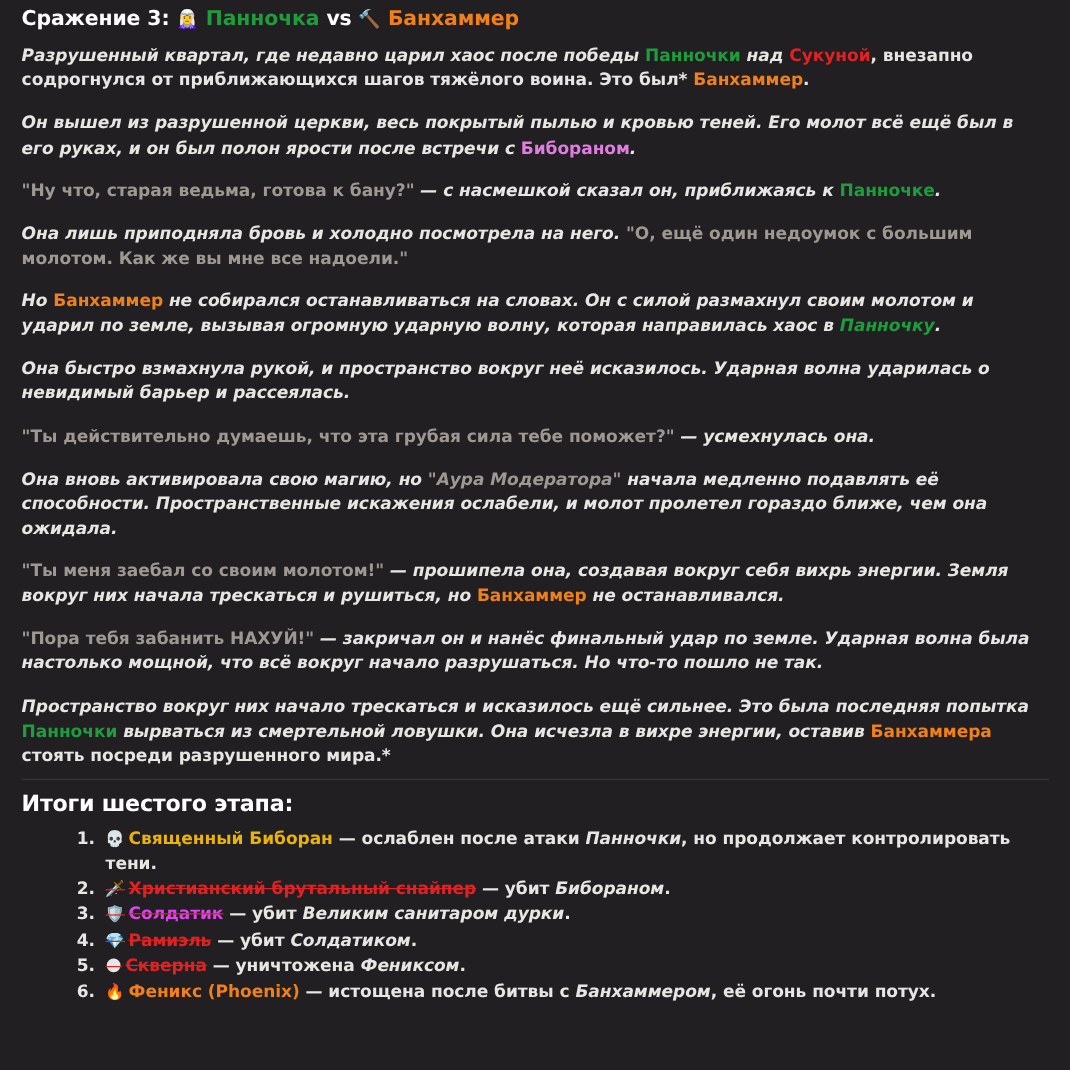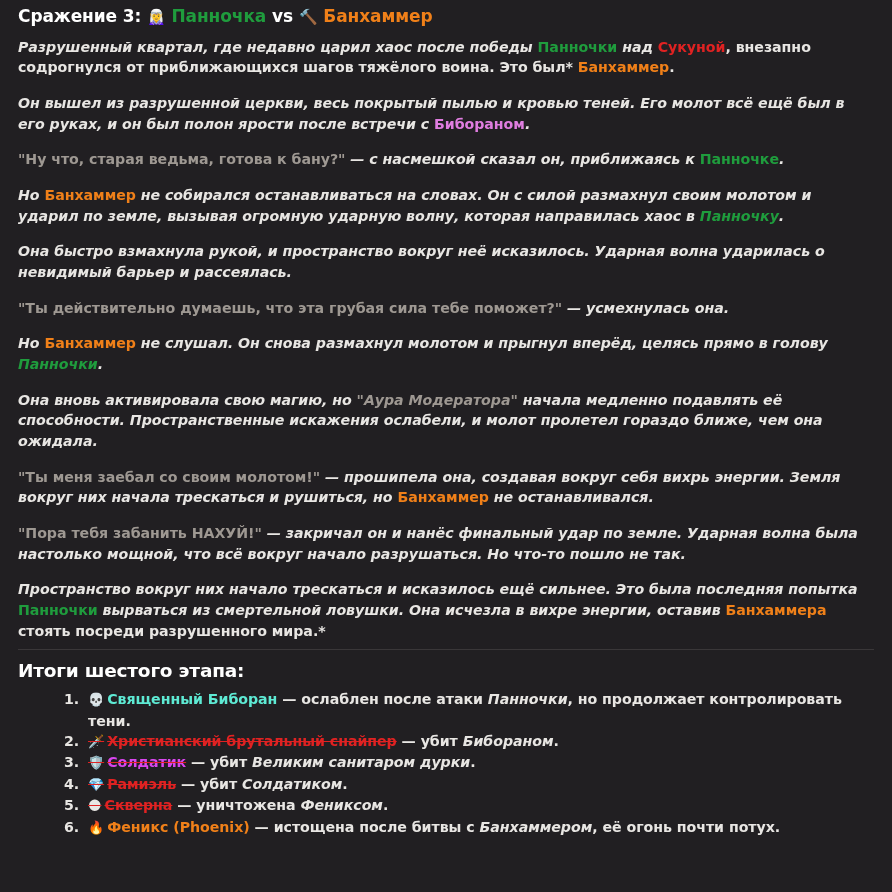--- a/index.html
+++ b/index.html
@@ -121,34 +121,34 @@
     </p>
 
     <p class="para">
       <span>Он вышел из разрушенной церкви, весь покрытый пылью и кровью теней. Его молот всё ещё был в его руках, и он был полон ярости после встречи с </span><span class="n-bib">Бибораном</span><span>.</span>
     </p>
 
     <p class="para">
       <span class="quote">"Ну что, старая ведьма, готова к бану?"</span><span> — с насмешкой сказал он, приближаясь к </span><span class="n-panno">Панночке</span><span>.</span>
     </p>
 
+    <p class="para">
+      <span>Она лишь приподняла бровь и холодно посмотрела на него. </span><span class="quote">"О, ещё один недоумок с большим молотом. Как же вы мне все надоели."</span>
+    </p>
 
     <p class="para">
       <span>Но </span><span class="n-ban">Банхаммер</span><span> не собирался останавливаться на словах. Он с силой размахнул своим молотом и ударил по земле, вызывая огромную ударную волну, которая направилась хаос в </span><span class="n-panno-i">Панночку</span><span>.</span>
     </p>
 
     <p class="para">Она быстро взмахнула рукой, и пространство вокруг неё исказилось. Ударная волна ударилась о невидимый барьер и рассеялась.</p>
 
     <p class="para">
       <span class="quote">"Ты действительно думаешь, что эта грубая сила тебе поможет?"</span><span> — усмехнулась она.</span>
     </p>
 
-    <p class="para">
-      <span>Но </span><span class="n-ban">Банхаммер</span><span> не слушал. Он снова размахнул молотом и прыгнул вперёд, целясь прямо в голову </span><span class="n-panno-i">Панночки</span><span>.</span>
-    </p>
 
     <p class="para">
       <span>Она вновь активировала свою магию, но </span><span class="qi">"Аура Модератора"</span><span> начала медленно подавлять её способности. Пространственные искажения ослабели, и молот пролетел гораздо ближе, чем она ожидала.</span>
     </p>
 
     <p class="para">
       <span class="quote">"Ты меня заебал со своим молотом!"</span><span> — прошипела она, создавая вокруг себя вихрь энергии. Земля вокруг них начала трескаться и рушиться, но </span><span class="n-ban">Банхаммер</span><span> не останавливался.</span>
     </p>
 
     <p class="para">
@@ -158,21 +158,21 @@
     <p class="para">
       <span>Пространство вокруг них начало трескаться и исказилось ещё сильнее. Это была последняя попытка </span><span class="n-panno">Панночки</span><span> вырваться из смертельной ловушки. Она исчезла в вихре энергии, оставив </span><span class="n-ban">Банхаммера</span><span class="up"> стоять посреди разрушенного мира.*</span>
     </p>
   </div>
 
   <hr class="divider">
 
   <h2 class="results-title">Итоги шестого этапа:</h2>
 
   <ol class="results" id="results-list">
-      <li><span class="li-emo">💀</span><span class="who-alive" style="color: #5eead4;">Священный Биборан</span><span> — ослаблен после атаки </span><span class="it">Панночки</span><span>, но продолжает контролировать тени.</span></li>
+      <li><span class="li-emo">💀</span><span class="who-alive" style="color: #eab308;">Священный Биборан</span><span> — ослаблен после атаки </span><span class="it">Панночки</span><span>, но продолжает контролировать тени.</span></li>
       <li><span class="li-emo dead-emo">🗡️</span><span class="dead" style="color: rgb(224, 34, 34);">Христианский брутальный снайпер</span><span> — убит </span><span class="it">Бибораном</span><span>.</span></li>
       <li><span class="li-emo dead-emo">🛡️</span><span class="dead" style="color: #d946ef; margin-top: 16px;">Солдатик</span><span> — убит </span><span class="it">Великим санитаром дурки</span><span>.</span></li>
       <li><span class="li-emo dead-emo">💎</span><span class="dead" style="color: rgb(224, 34, 34);">Рамиэль</span><span> — убит </span><span class="it">Солдатиком</span><span>.</span></li>
       <li><span class="li-emo dead-emo">🌑</span><span class="dead" style="color: rgb(224, 34, 34);">Скверна</span><span> — уничтожена </span><span class="it">Фениксом</span><span>.</span></li>
       <li><span class="li-emo">🔥</span><span class="who-alive" style="color: rgb(240, 128, 25);">Феникс (Phoenix)</span><span> — истощена после битвы с </span><span class="it">Банхаммером</span><span>, её огонь почти потух.</span></li>
     </ol>
 
 </div>
 
 </body></html>

